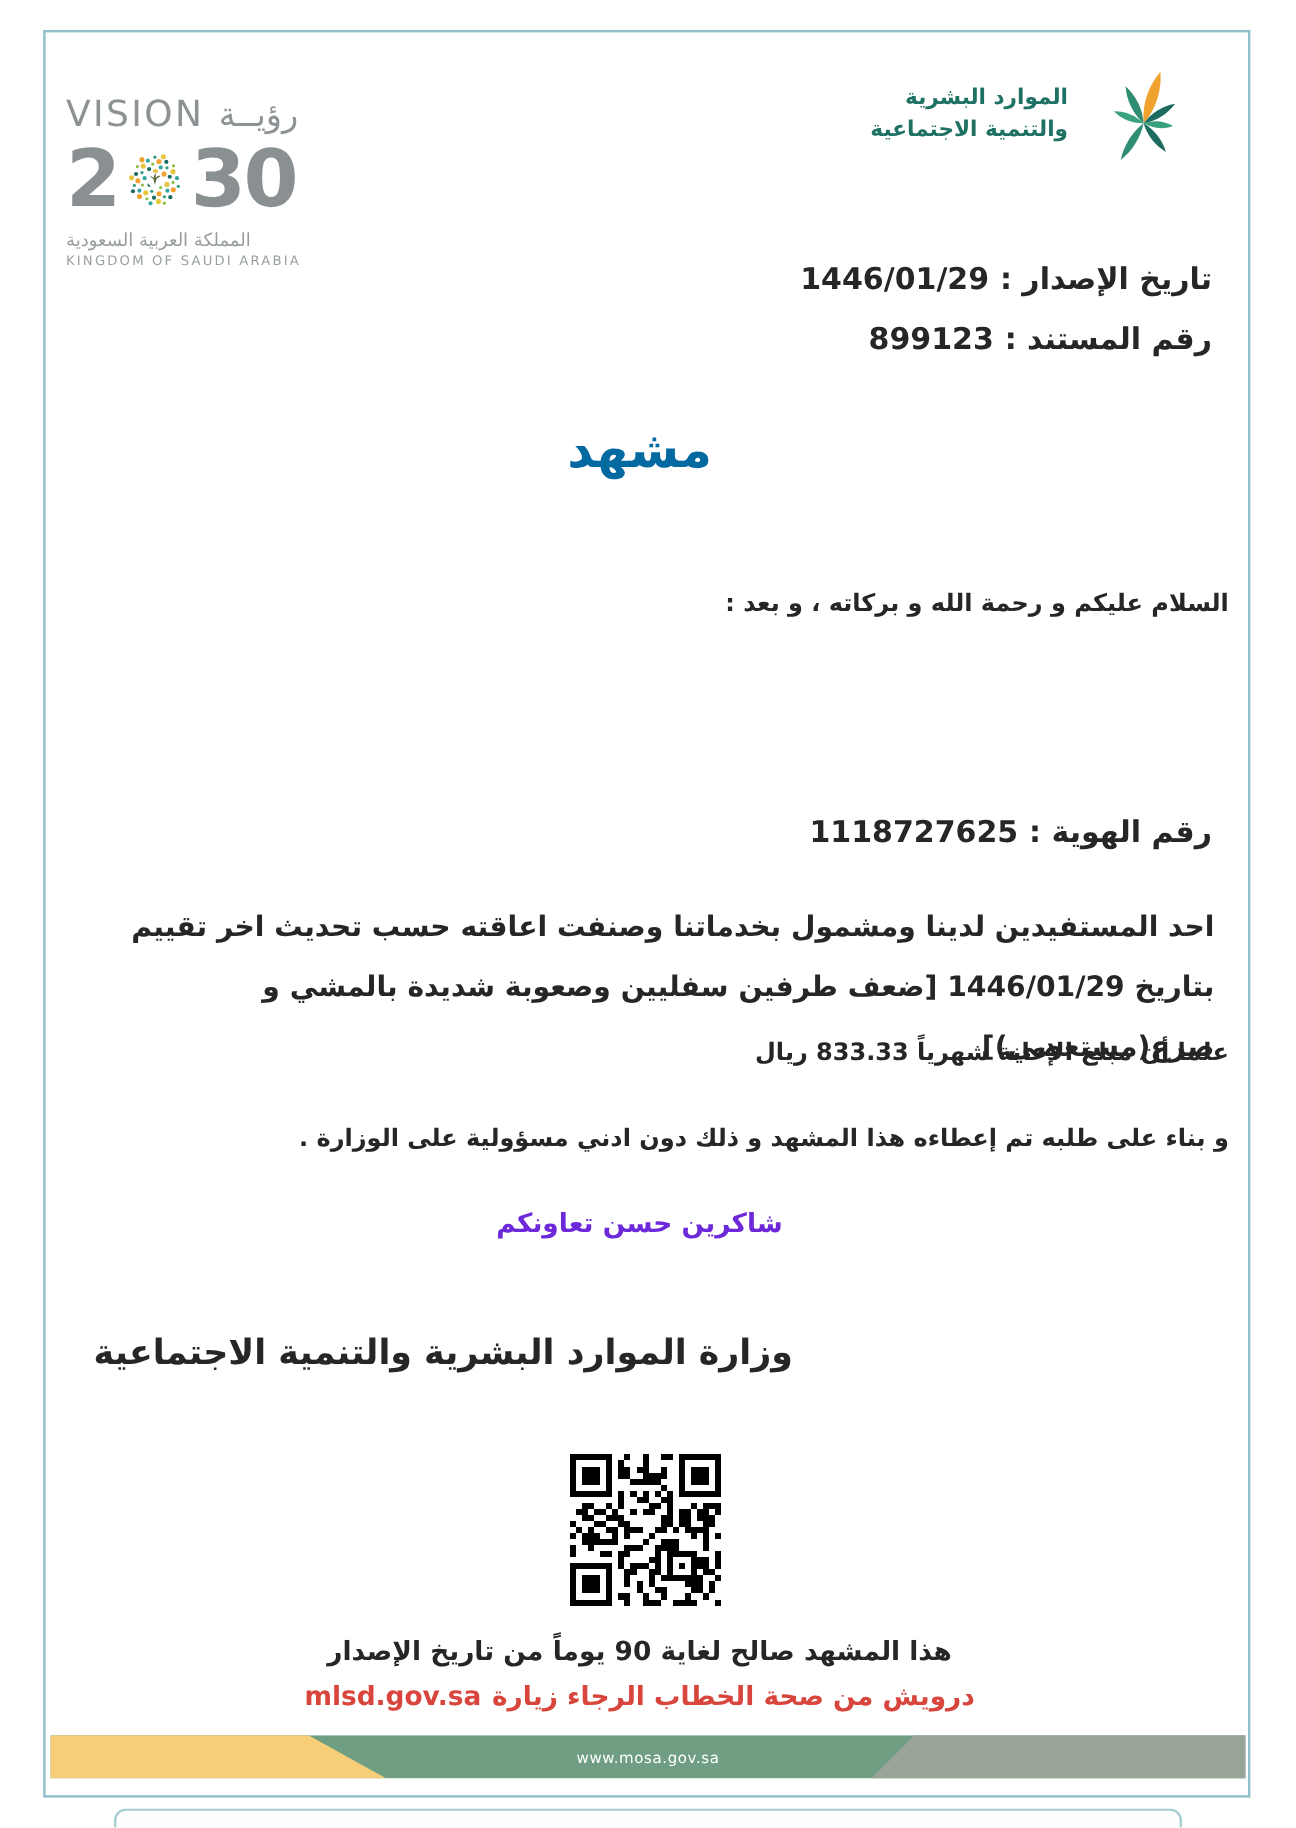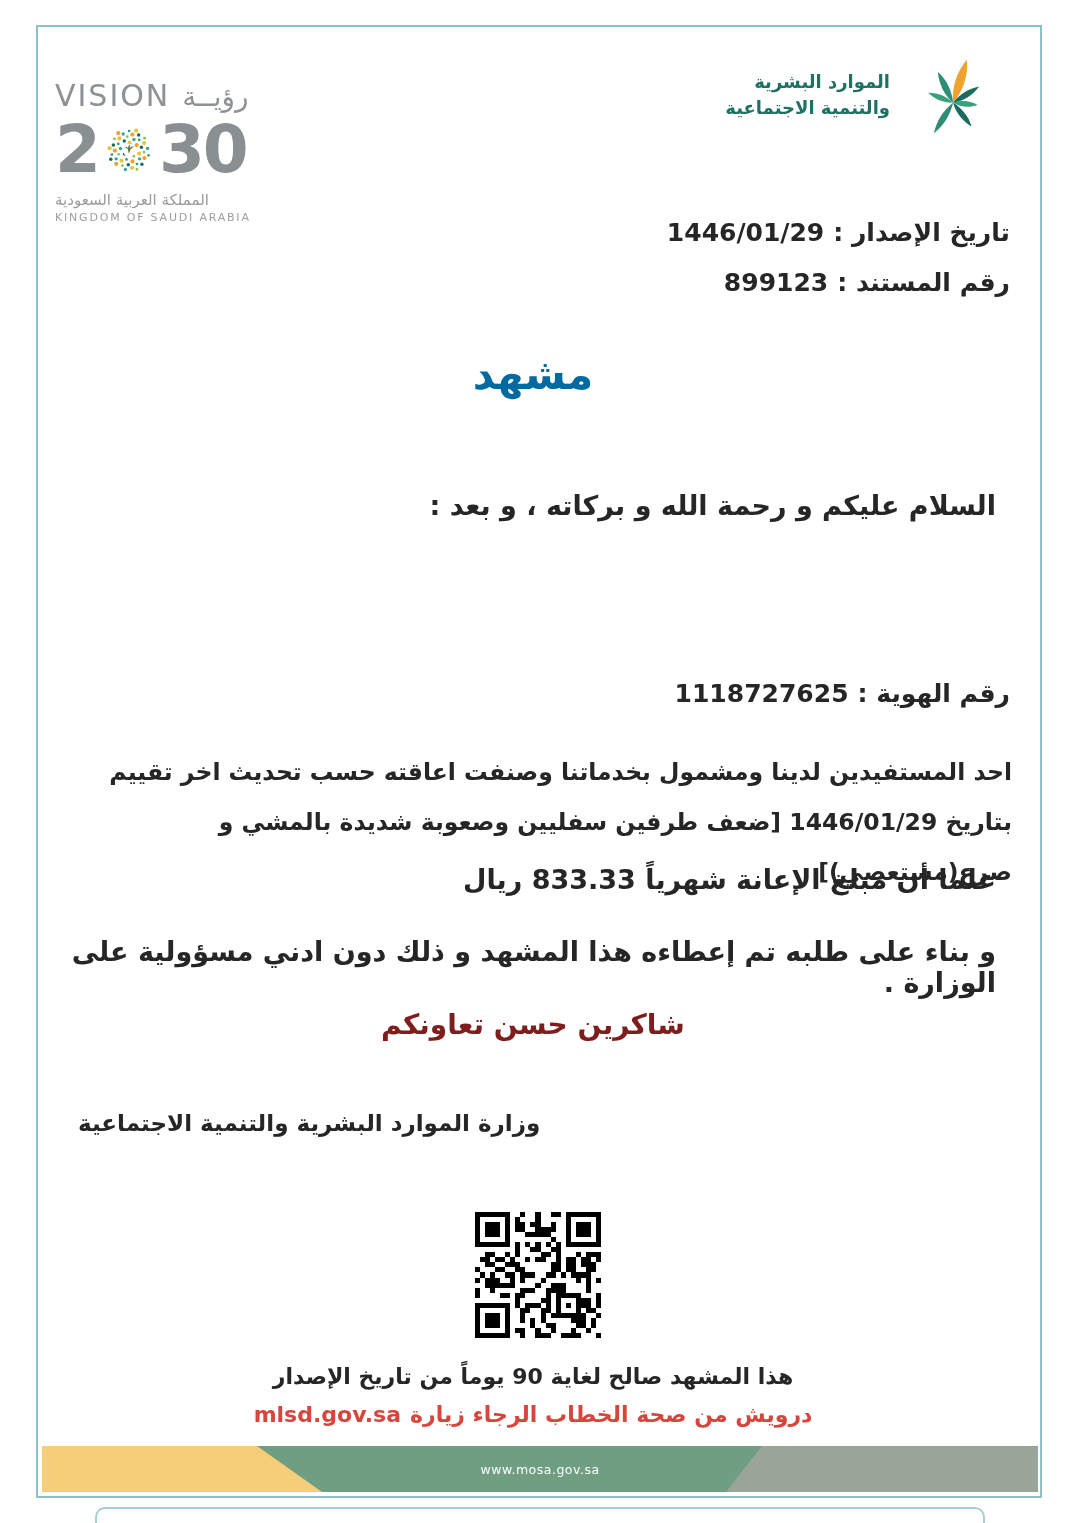--- a/index.html
+++ b/index.html
@@ -24,38 +24,38 @@
   .ministry-logo{position:absolute;right:88px;top:56px;display:flex;align-items:center;gap:24px;direction:ltr;}
   .m-text{text-align:right;color:#1e7163;font-weight:700;font-size:18px;line-height:1.45;direction:rtl;}
   .m-icon{width:78px;height:78px;}
   
   .meta-line{position:absolute;right:70px;display:flex;gap:9px;direction:rtl;font-weight:700;font-size:25px;color:#262626;}
   .date-line{top:218px;}
   .doc-line{top:268px;}
   
   .doc-title{position:absolute;top:350px;left:0;width:1066px;text-align:center;font-size:42px;font-weight:700;color:#0369a1;direction:rtl;}
   
-  .rline{position:absolute;right:84px;direction:rtl;text-align:right;font-weight:700;font-size:27px;color:#262626;}
+  .rline{position:absolute;right:56px;direction:rtl;text-align:center;font-weight:700;font-size:20px;color:#262626;}
   .greeting{top:490px;}
   .para{position:absolute;right:68px;width:948px;direction:rtl;text-align:right;font-weight:700;font-size:23.5px;line-height:50px;color:#262626;}
   .para1{top:560px;}
   .id-line{position:absolute;right:70px;top:679px;display:flex;gap:9px;direction:rtl;font-weight:700;font-size:25px;color:#262626;}
   .para2{top:747px;}
   .amount-line{top:864px;}
   .grant-line{top:936px;}
-  .thanks-line{position:absolute;top:1008px;left:0;width:1066px;text-align:center;font-weight:700;font-size:28px;direction:rtl;color:#7f1d1d;}
-  .signature{position:absolute;left:78px;top:1110px;font-weight:700;font-size:23px;direction:rtl;color:#262626;}
+  .thanks-line{position:absolute;top:1008px;left:0;width:1066px;text-align:center;font-weight:700;font-size:22px;direction:rtl;color:#6d28d9;}
+  .signature{position:absolute;left:78px;top:1110px;font-weight:700;font-size:29px;direction:rtl;color:#262626;}
   
   .qr{position:absolute;left:471px;top:1208px;width:134px;height:134px;}
   
   .validity{position:absolute;top:1364px;left:0;width:1066px;text-align:center;font-weight:700;font-size:22px;direction:rtl;color:#262626;}
   .verify{position:absolute;top:1402px;left:0;width:1066px;display:flex;justify-content:center;gap:9px;direction:rtl;font-weight:700;font-size:22px;}
   .verify span,.verify a{color:#d8453c;text-decoration:none;}
   
-  .band{position:absolute;left:42px;top:1446px;width:996px;height:46px;}
+  .band{position:absolute;left:42px;top:1446px;width:996px;height:36px;}
   .band svg{width:100%;height:100%;display:block;}
   .band-url{position:absolute;left:0;top:0;width:100%;height:100%;display:flex;align-items:center;justify-content:center;color:#ffffff;font-size:12.5px;letter-spacing:.5px;direction:ltr;}
   
   .next-page{position:absolute;left:95px;top:1507px;width:890px;height:20px;border:2px solid #a8cdd5;border-bottom:none;border-radius:10px 10px 0 0;background:#fdfefe;box-sizing:border-box;}
   .num{font-family:"DejaVu Sans",sans-serif;}
 </style>
 </head>
 <body>
 
 <div class="page">

